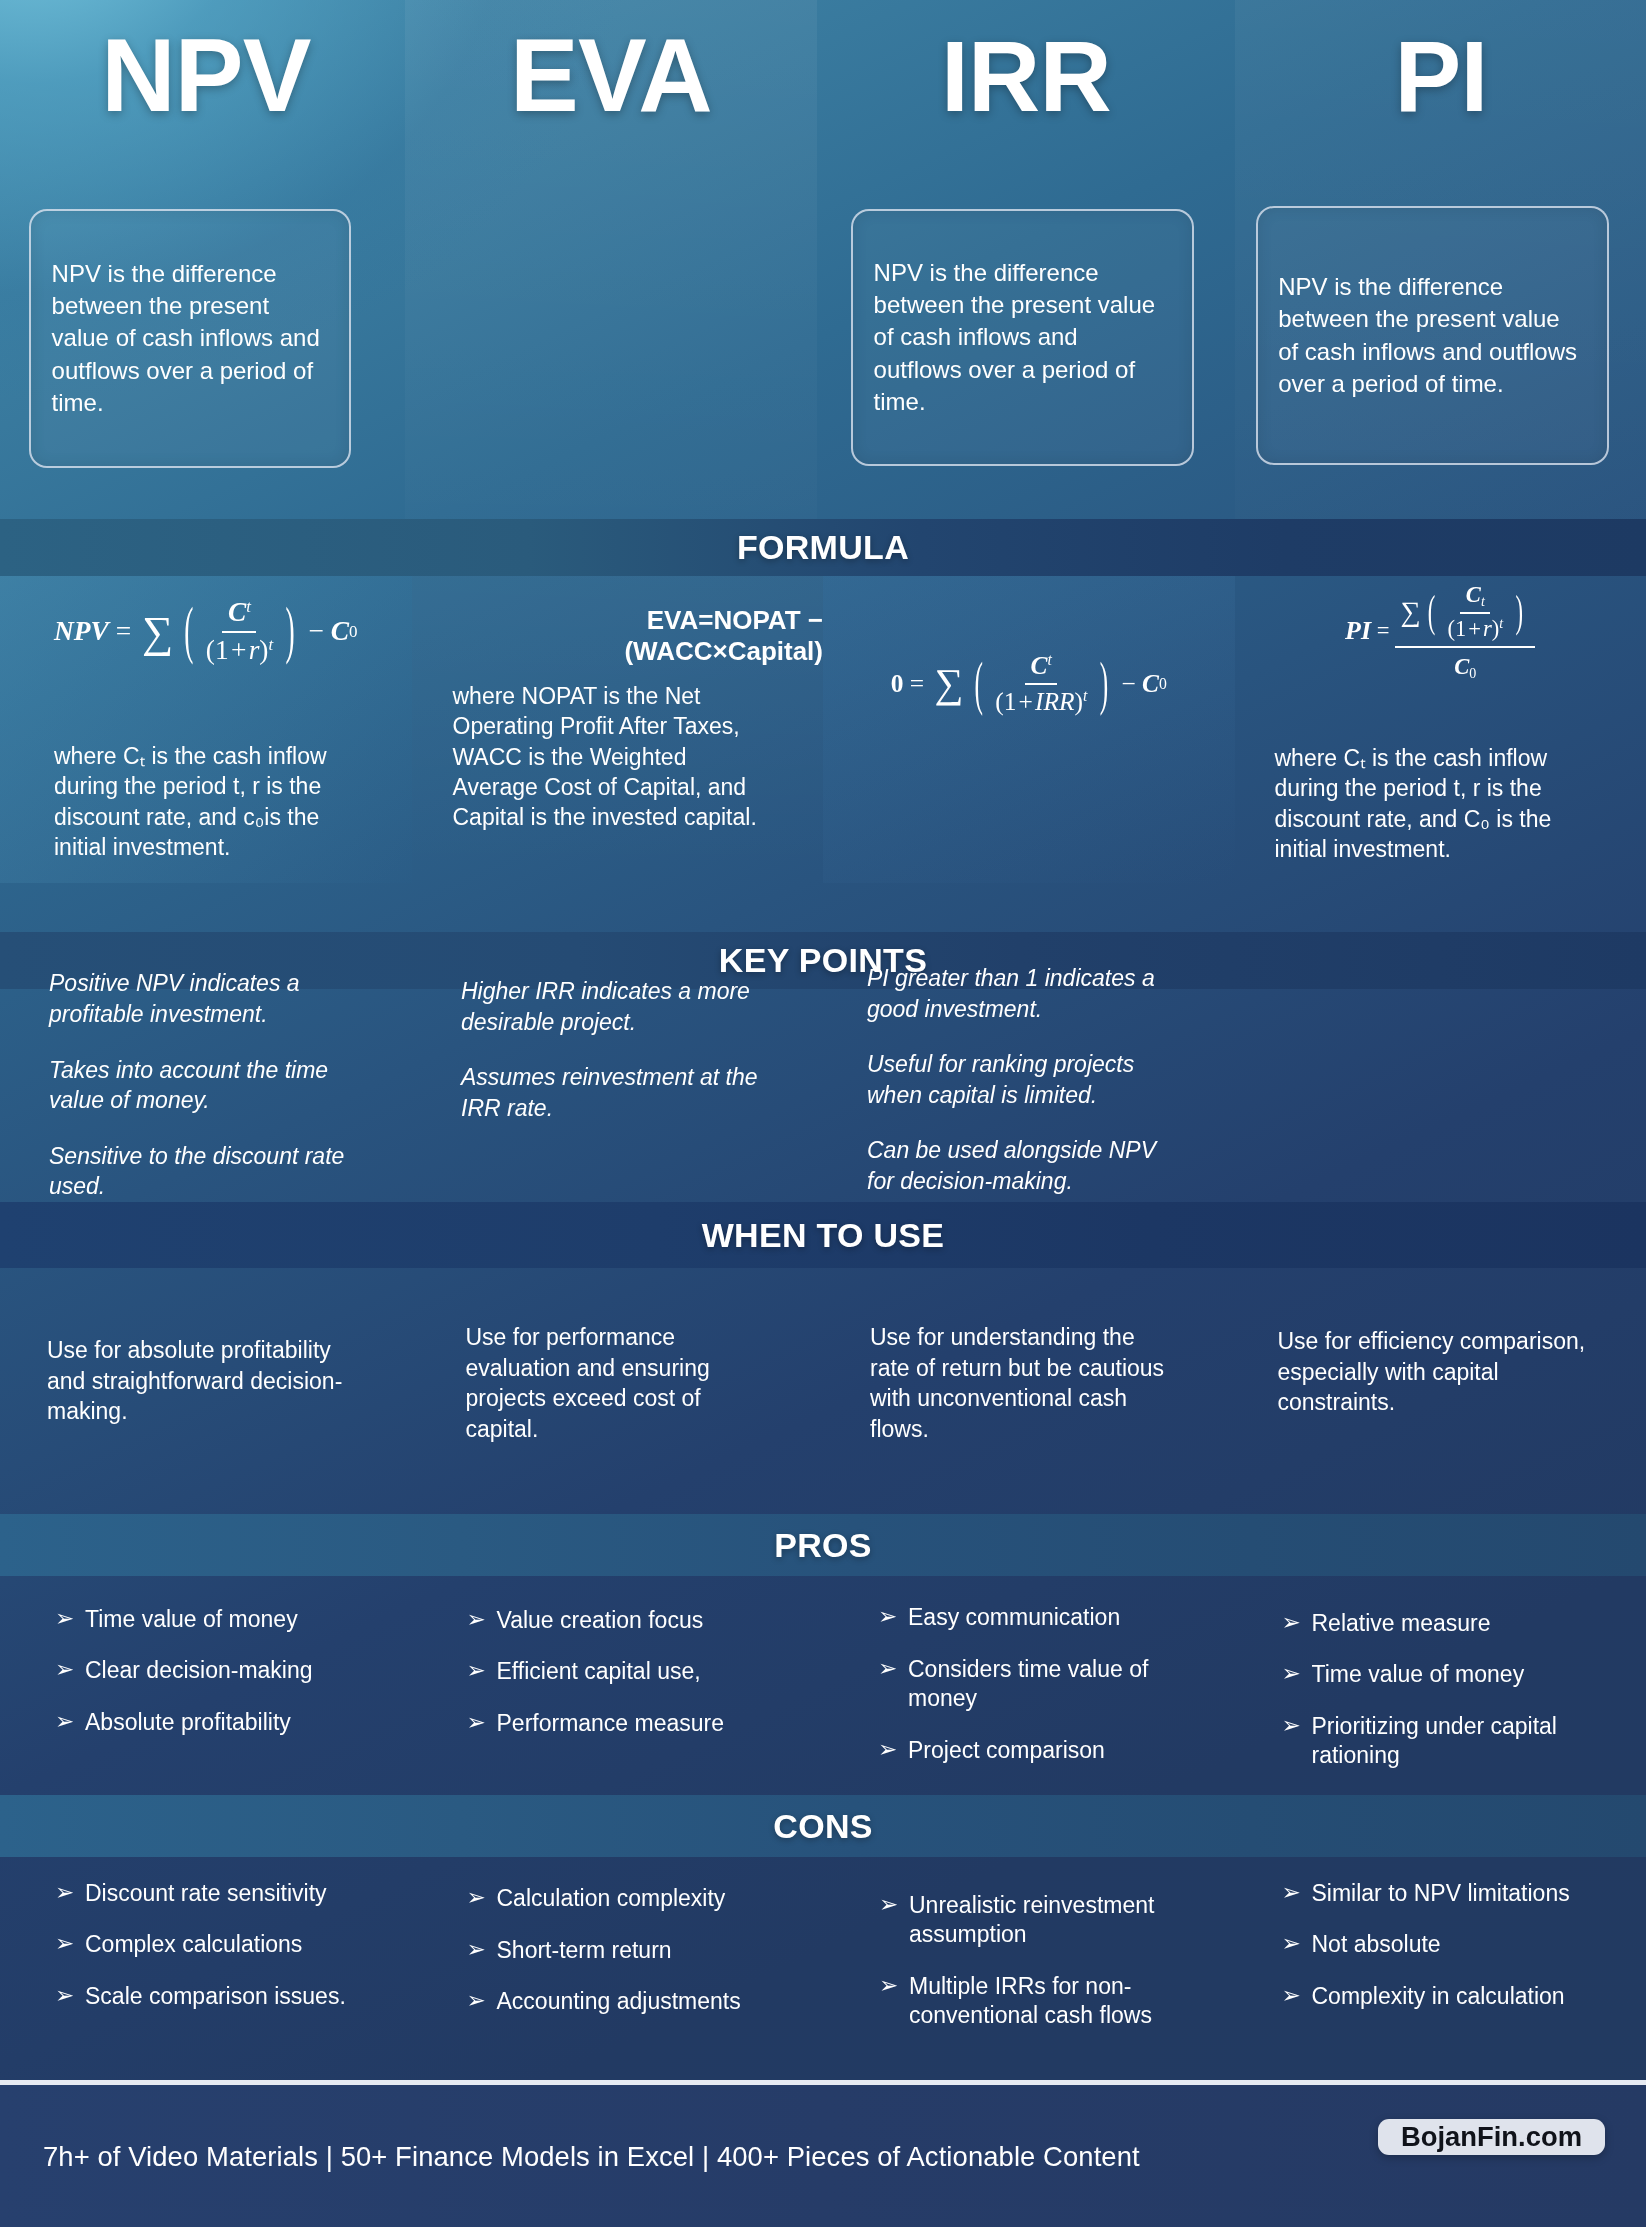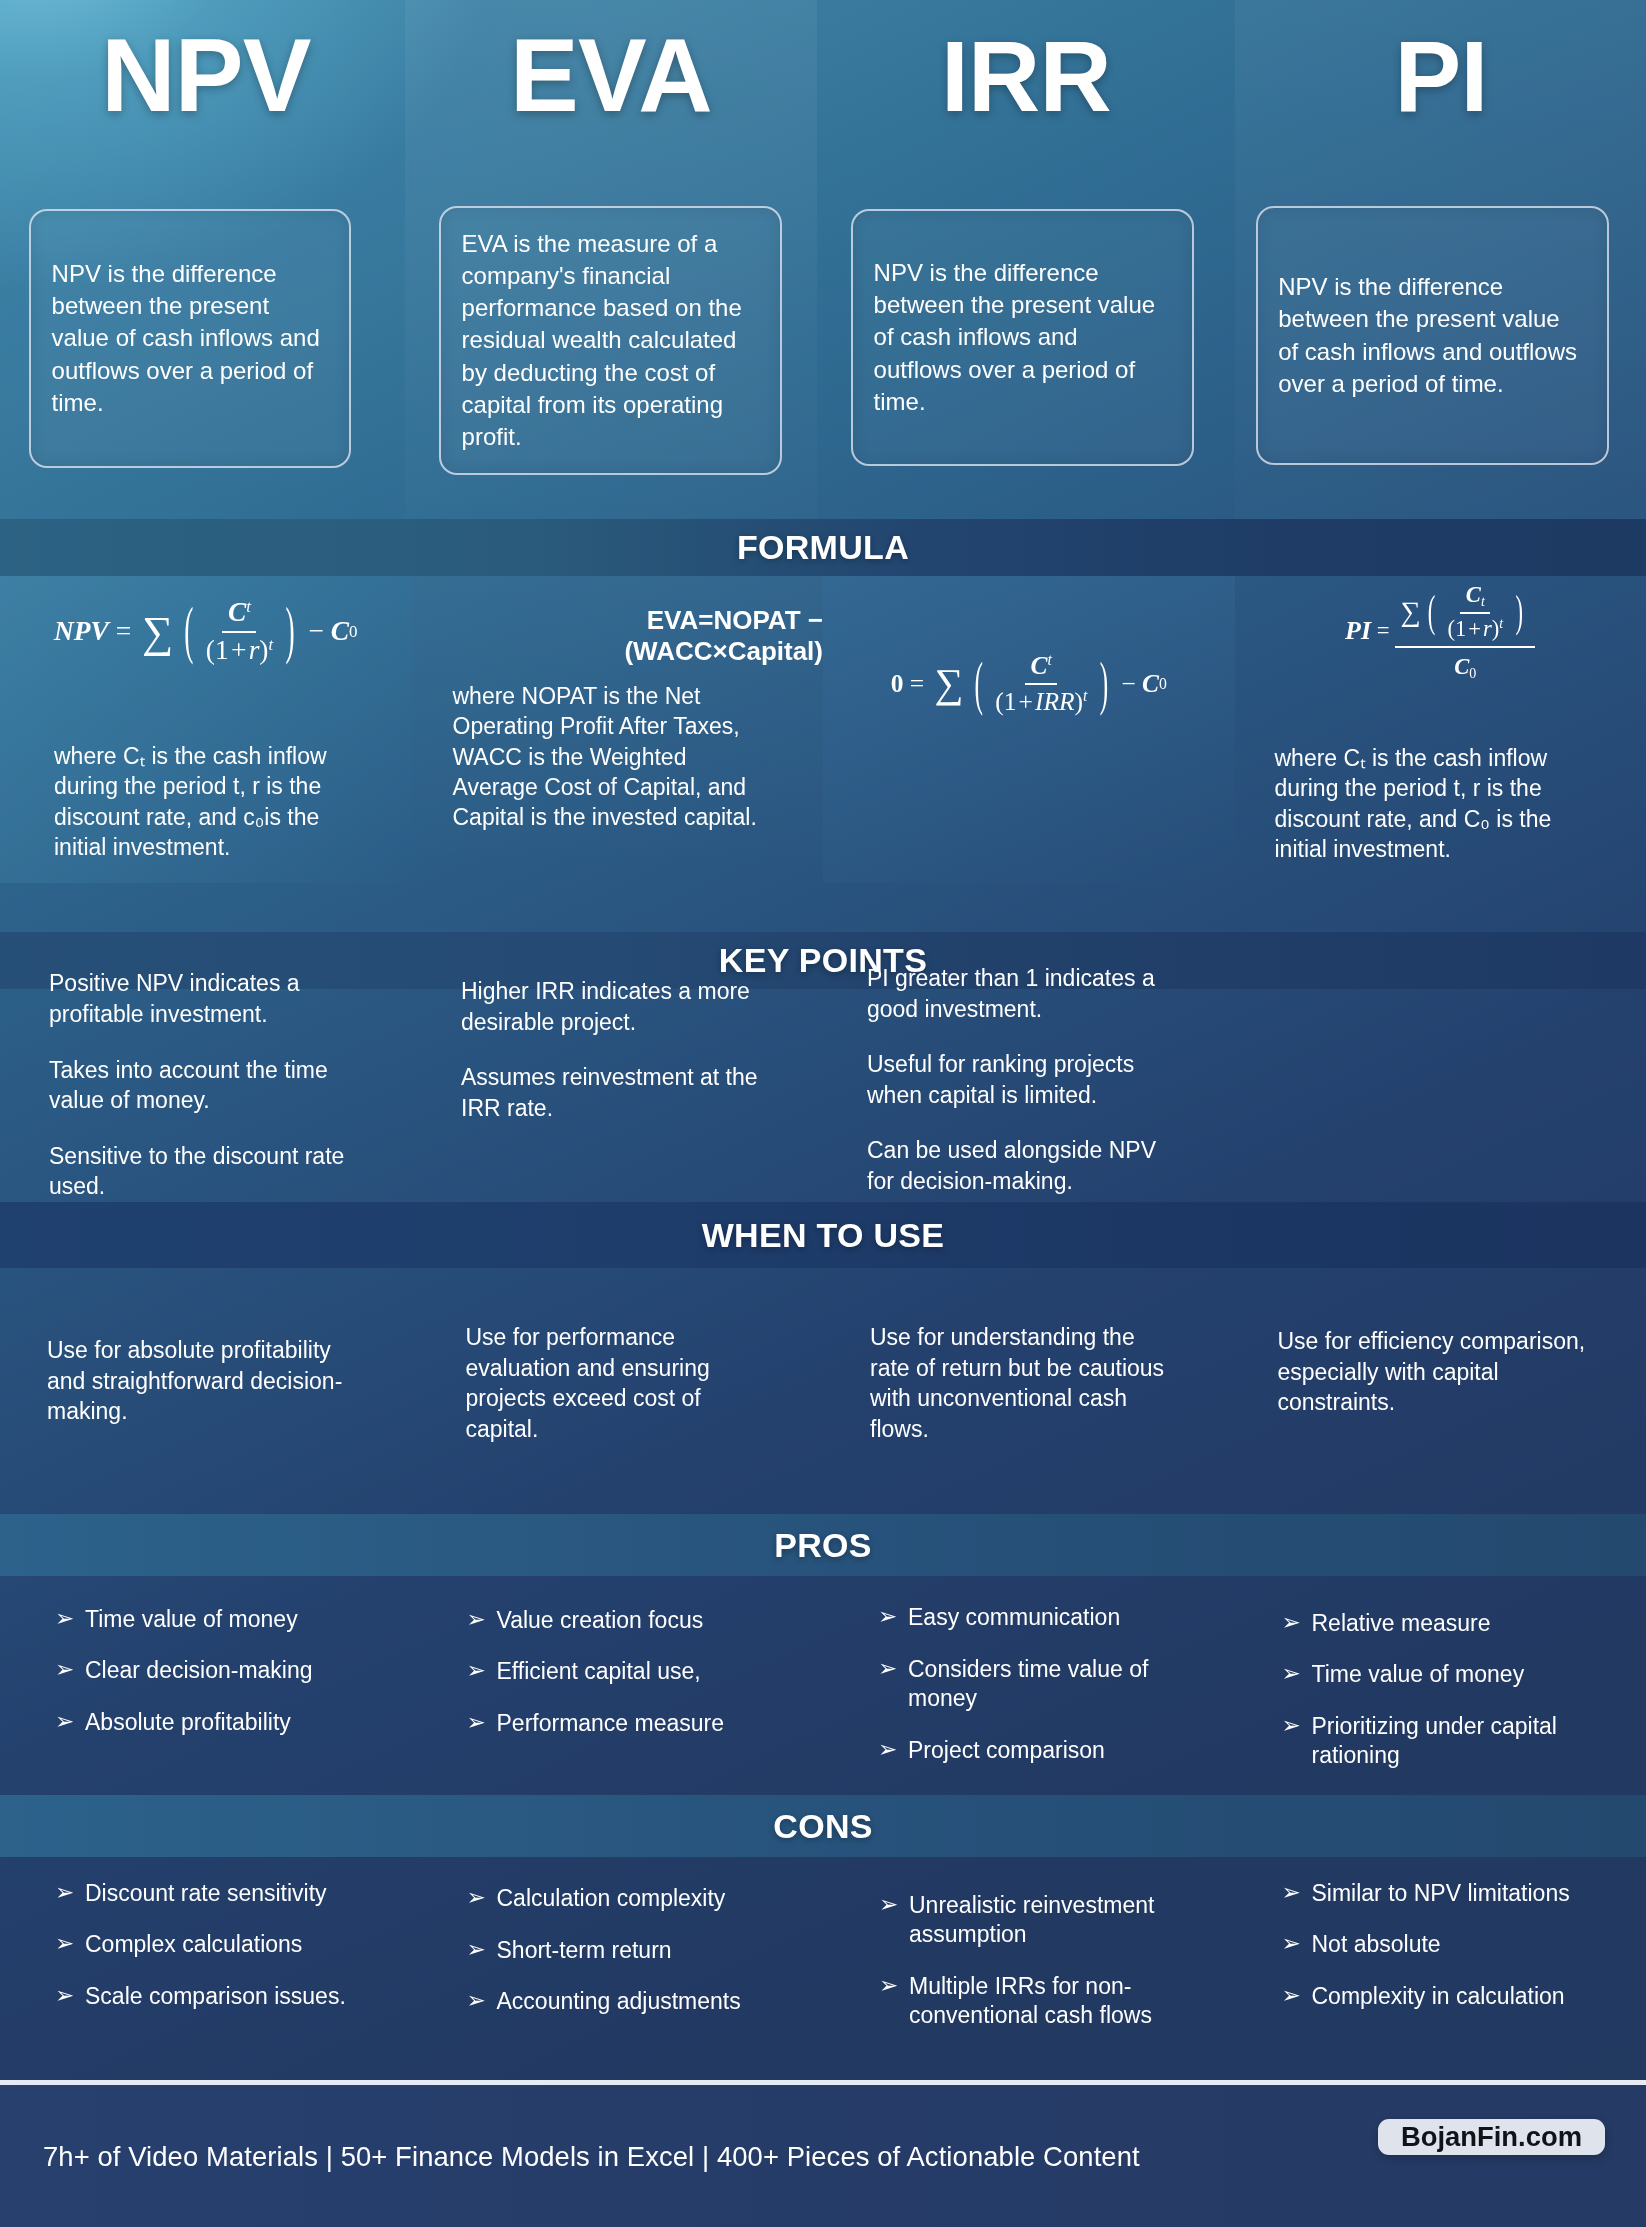--- a/index.html
+++ b/index.html
@@ -97,21 +97,21 @@
   #row-formula .cell:nth-child(2){ background:linear-gradient(180deg,rgba(255,255,255,0.03),rgba(255,255,255,0.00)); }
   #row-formula .cell:nth-child(3){ background:linear-gradient(160deg,rgba(80,140,190,0.18),rgba(30,70,120,0.02)); }
 
   .formula-art{ position:absolute; width:100%; text-align:center; color:#fff;
     font-family:"Liberation Serif", serif; }
   .where-text{ position:absolute; font-size:23px; line-height:1.32; color:#fff;margin-top:9px; }
 
   
   #row-keypoints{ top:941px; height:261px; }
   .kp-list{ position:absolute; font-size:23px; line-height:1.33; }
-  .kp-item{ margin-bottom:25px; }
+  .kp-item{ margin-bottom:25px;font-style:italic; }
 
   
   #row-whentouse{ top:1268px; height:246px; }
   .wu-text{ position:absolute; font-size:23px; line-height:1.33; }
 
   
   #row-pros{ top:1576px; height:220px; }
   #row-cons{ top:1857px; height:220px; }
   .bullets{ position:absolute; font-size:23px; line-height:1.28; }
   .bullet{ display:flex; margin-bottom:22px; }
@@ -154,21 +154,20 @@
     <div class="colshade c2"></div>
     <div class="colshade c4"></div>
 
     <div class="hero-col n1">
       <div class="metric-title">NPV</div>
       <div class="desc-box">NPV is the difference between the present value of cash inflows and outflows over a period of time.</div>
     </div>
 
     <div class="hero-col n2">
       <div class="metric-title">EVA</div>
-      <div class="desc-box">EVA is the measure of a company's financial performance based on the residual wealth calculated by deducting the cost of capital from its operating profit.</div>
     </div>
 
     <div class="hero-col n3">
       <div class="metric-title">IRR</div>
       <div class="desc-box">NPV is the difference between the present value of cash inflows and outflows over a period of time.</div>
     </div>
 
     <div class="hero-col n4">
       <div class="metric-title">PI</div>
       <div class="desc-box">NPV is the difference between the present value of cash inflows and outflows over a period of time.</div>

